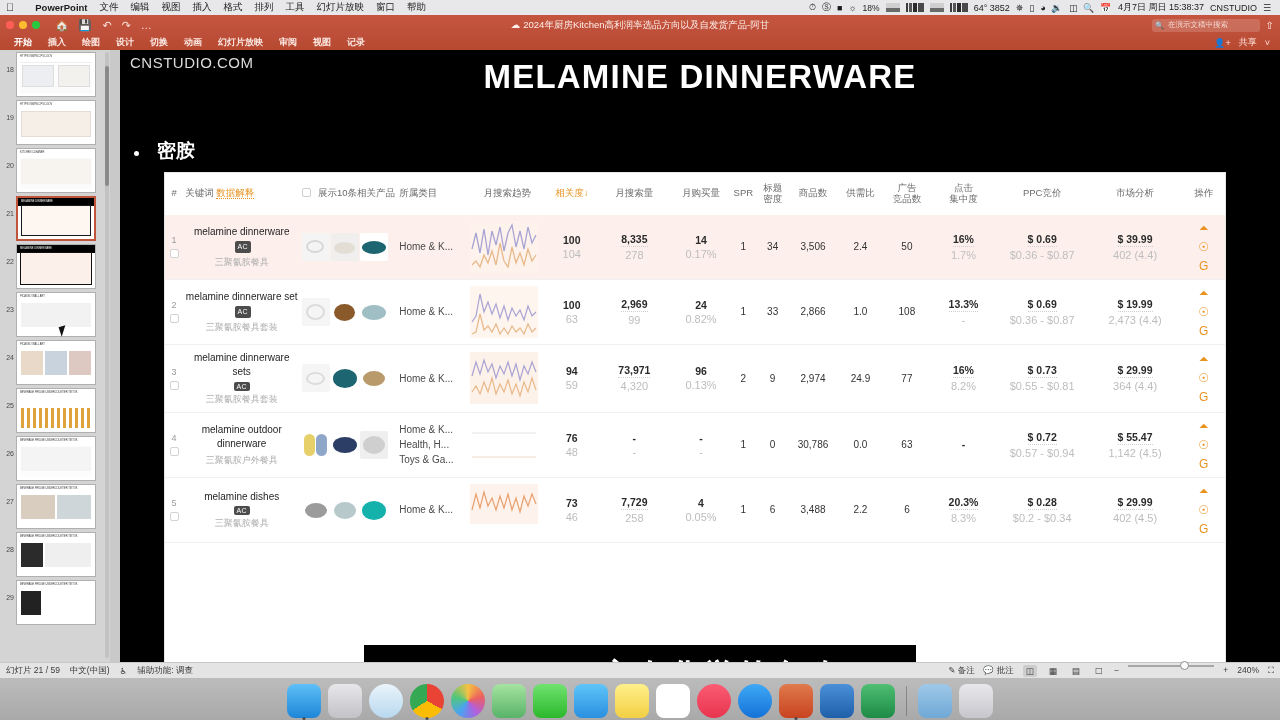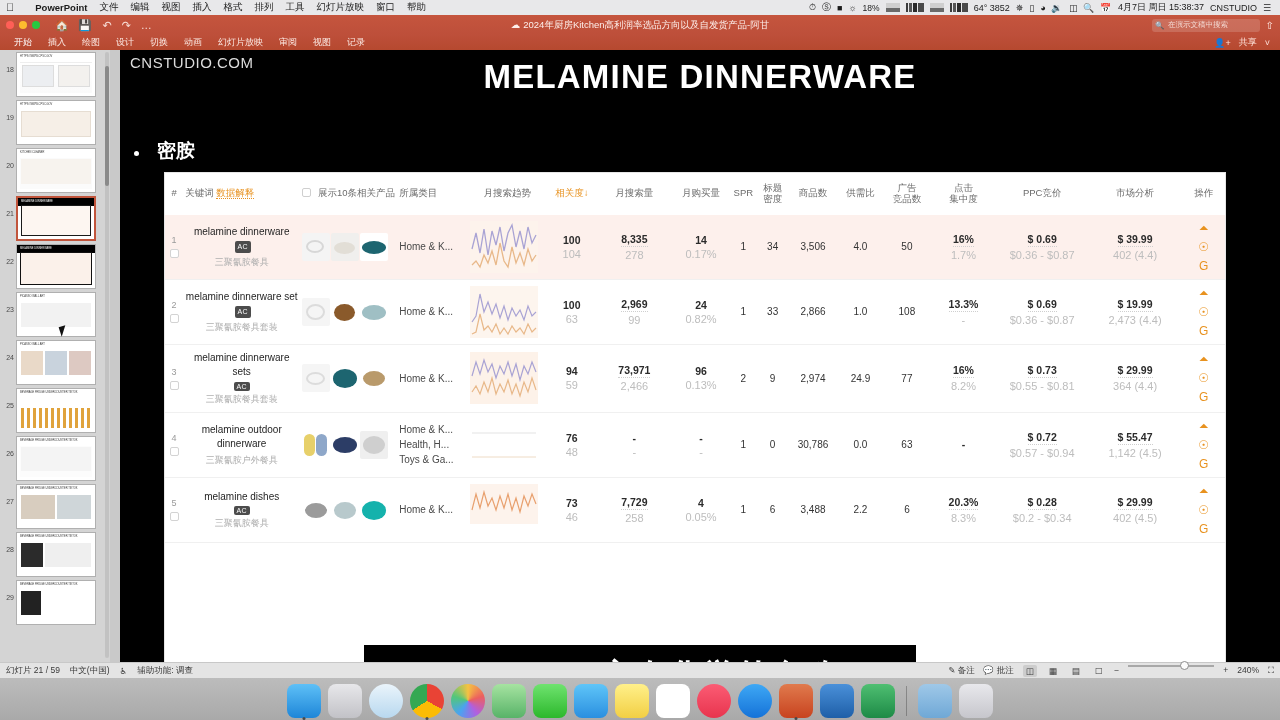--- a/index.html
+++ b/index.html
@@ -46,21 +46,21 @@
   .search-pill { width:108px; height:13px; border-radius:3px; background:rgba(255,255,255,.16);
      display:flex; align-items:center; padding:0 4px; gap:3px; color:#f3d9d2; font-size:7.5px; }
   .up-ic { color:#ffe9e3; font-size:10px; }
 
   
   .ribbon {
     position:absolute; top:35px; left:0; width:1280px; height:15px;
     background:linear-gradient(#bd4f3a,#b6492f);
     display:flex; align-items:center; padding:0 6px;
   }
-  .rtab { color:#fce9e3; font-size:9px; padding:0 8px; white-space:nowrap; }
+  .rtab { color:#fce9e3; font-size:9px; padding:0 8px; white-space:nowrap;font-weight:bold; }
   .rtab.active { color:#fff; }
   .ribbon-right { margin-left:auto; display:flex; align-items:center; gap:8px;
      color:#ffe4dc; font-size:9px; padding-right:4px;}
 
   
   .workspace { position:absolute; top:50px; left:0; width:1280px; height:612px; background:#c9c9c9; }
 
   
   .thumbs { position:absolute; top:0; left:0; width:110px; height:612px;
      background:#d4d4d4; overflow:hidden; padding-top:2px; }
@@ -480,21 +480,21 @@
               <div class="mainv link">8,335</div>
               <div class="sub">278</div>
             </td>
             <td>
               <div class="mainv">14</div>
               <div class="sub">0.17%</div>
             </td>
             <td>1</td>
             <td>34</td>
             <td>3,506</td>
-            <td>4.0</td>
+            <td>2.4</td>
             <td>50</td>
             <td>
               <div class="mainv link">16%</div>
               <div class="sub">1.7%</div>
             </td>
             <td>
               <div class="mainv link">$ 0.69</div>
               <div class="sub">$0.36 - $0.87</div>
             </td>
             <td>
@@ -620,21 +620,21 @@
                   <polyline points="2,40 6,34 10,42 14,30 18,40 22,26 26,42 30,32 34,40 38,28 42,42 46,32 50,44 54,30 58,40 62,26 66,38" fill="none" stroke="#e8b889" stroke-width="1.2"></polyline>
                 </svg>
               </div>
             </td>
             <td>
               <div class="mainv">94</div>
               <div class="sub">59</div>
             </td>
             <td>
               <div class="mainv link">73,971</div>
-              <div class="sub">2,466</div>
+              <div class="sub">4,320</div>
             </td>
             <td>
               <div class="mainv">96</div>
               <div class="sub">0.13%</div>
             </td>
             <td>2</td>
             <td>9</td>
             <td>2,974</td>
             <td>24.9</td>
             <td>77</td>

